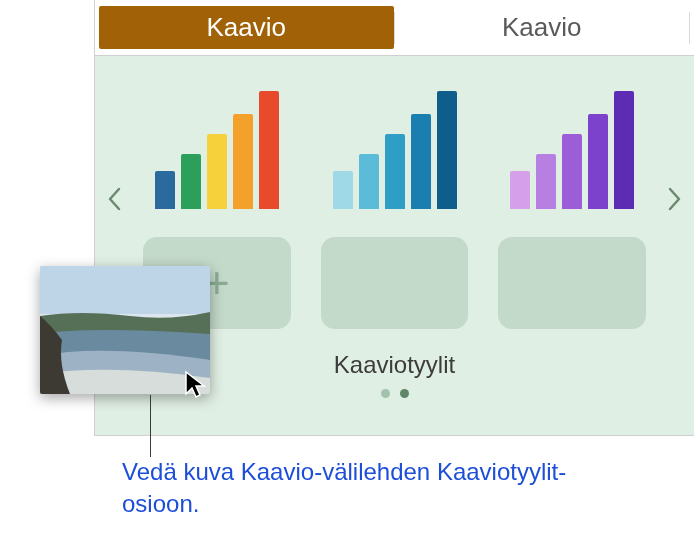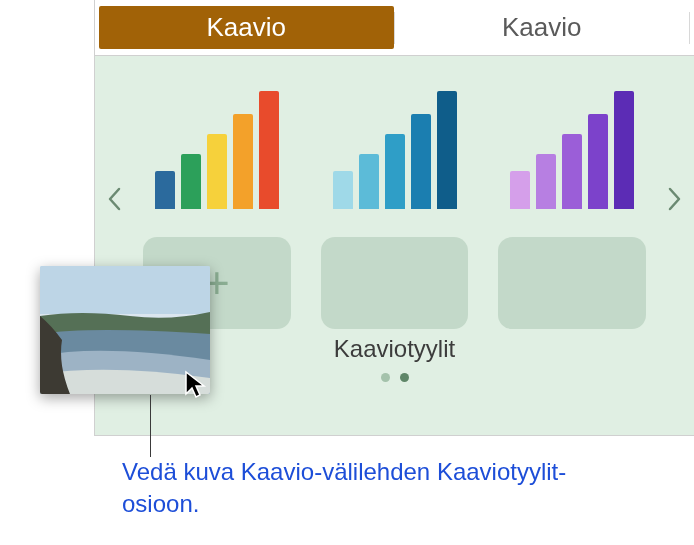--- a/index.html
+++ b/index.html
@@ -100,21 +100,21 @@
       justify-content: center;
       cursor: pointer;
     }
     .slot-plus {
       font-size: 44px;
       color: #8aad92;
       line-height: 1;
     }
     .styles-label {
       text-align: center;
-      margin-top: 6px;
+      margin-top: 22px;
       font-size: 24px;
       color: #3c3c3c;
     }
     .pager {
       display: flex;
       justify-content: center;
       gap: 10px;
       margin-top: 10px;
     }
     .dot {

